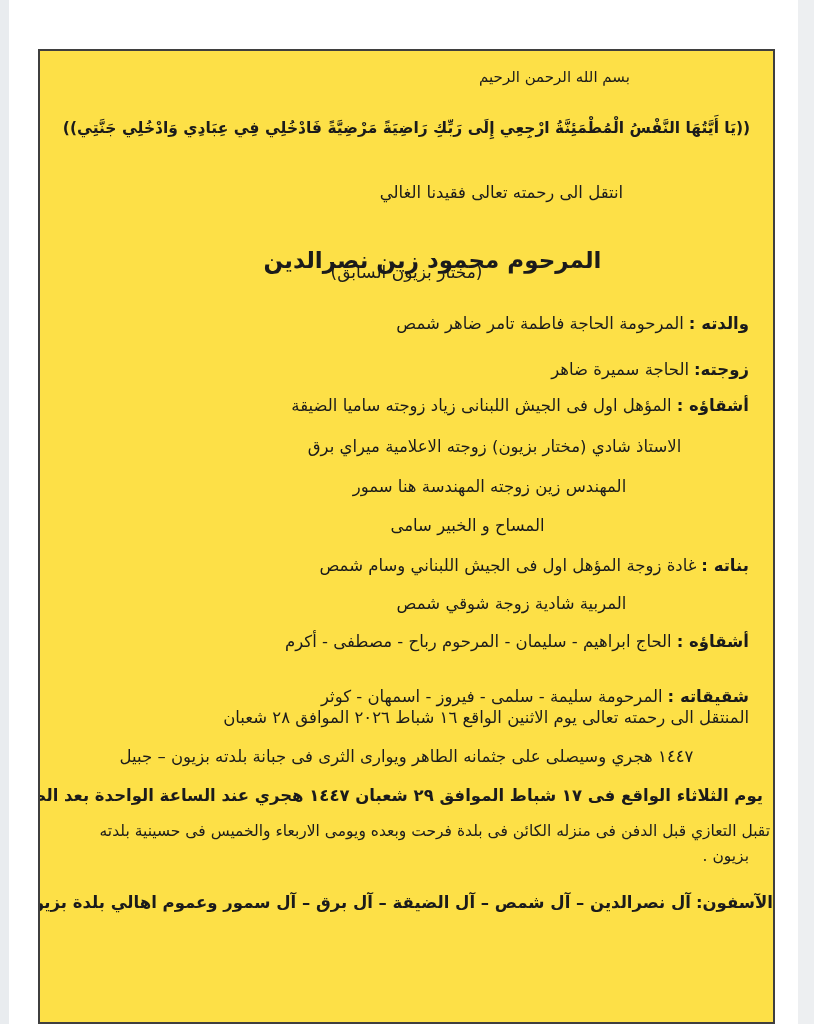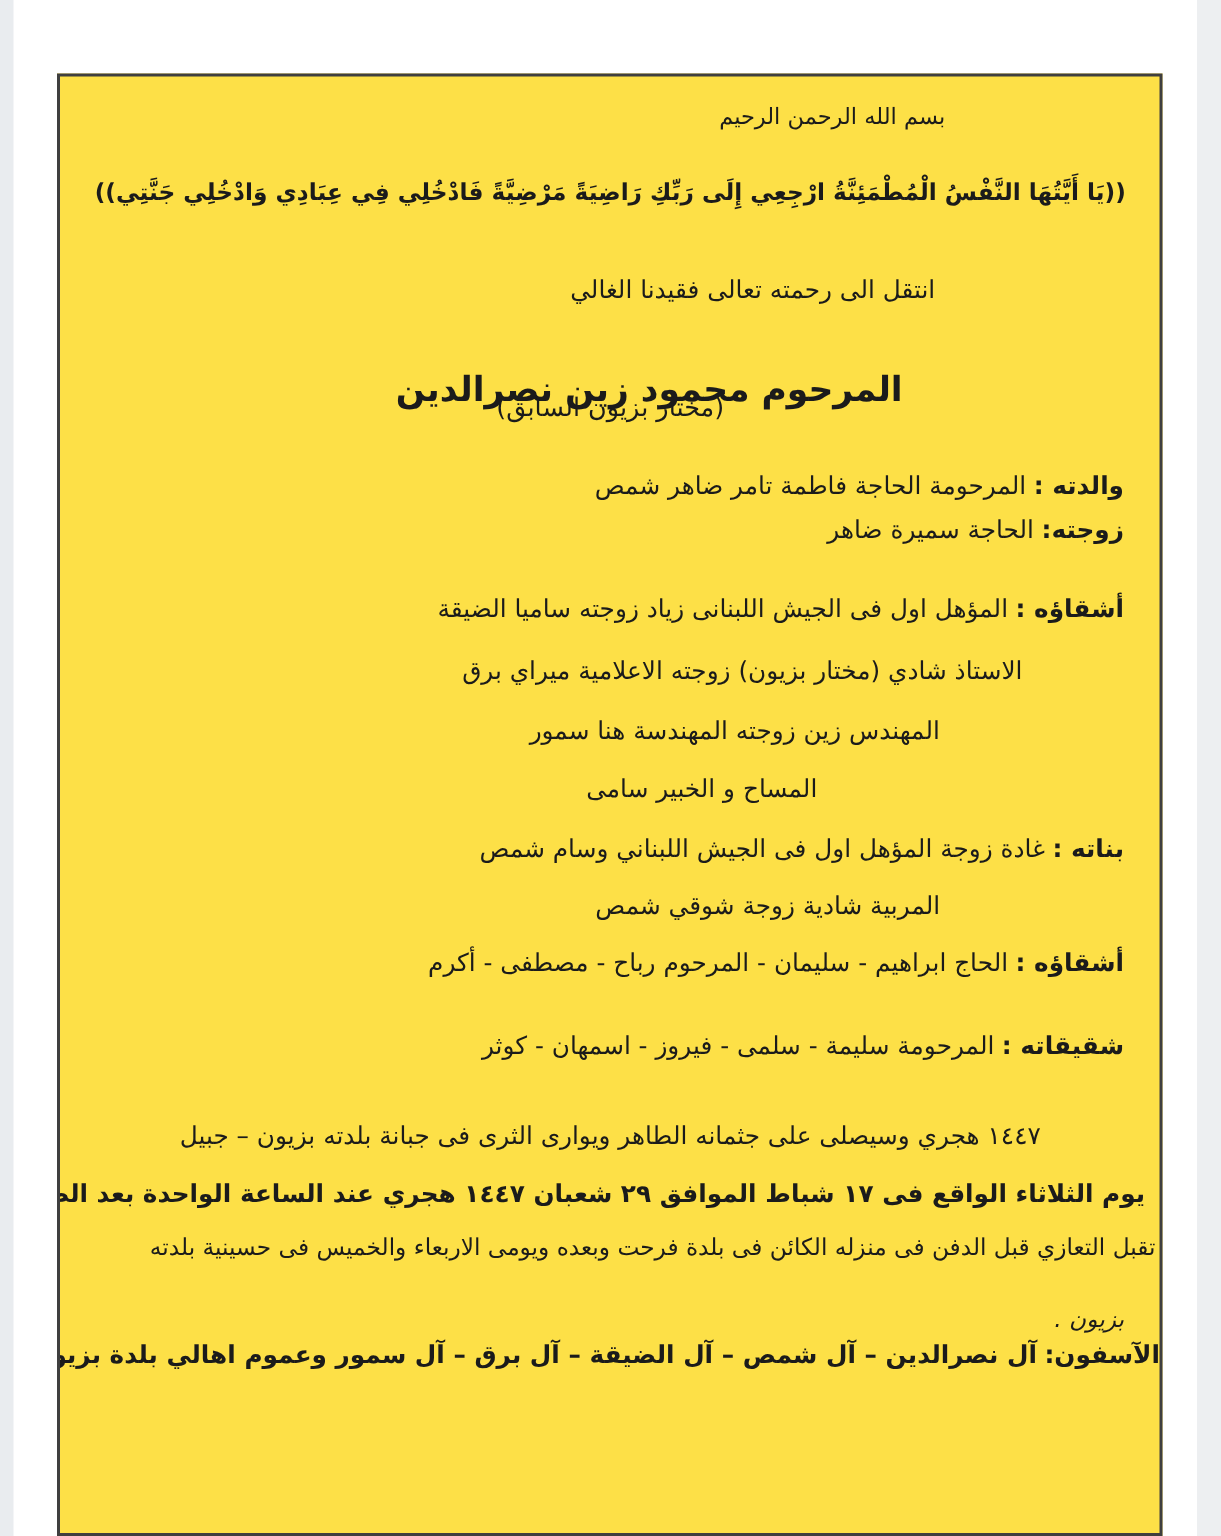--- a/index.html
+++ b/index.html
@@ -80,21 +80,21 @@
   <div class="line c" style="top:131px; transform:translateX(95px);">انتقل الى رحمته تعالى فقيدنا الغالي</div>
 
   <div class="line c name-heading" style="top:194px; transform:translateX(26px);">المرحوم محمود زين نصرالدين</div>
 
   <div class="line c" style="top:210px; font-size:17px;">(مختار بزيون السابق)</div>
 
   <div class="line r" style="top:262px;">
     <b>والدته :</b><span>المرحومة الحاجة فاطمة تامر ضاهر شمص</span>
   </div>
 
-  <div class="line r" style="top:291px;">
+  <div class="line r" style="top:308px;">
     <b>زوجته:</b><span>الحاجة سميرة ضاهر</span>
   </div>
 
   <div class="line r" style="top:344px;">
     <b>أشقاؤه :</b><span>المؤهل اول فى الجيش اللبنانى زياد زوجته ساميا الضيقة</span>
   </div>
 
   <div class="line c" style="top:385px; transform:translateX(88px);">الاستاذ شادي (مختار بزيون) زوجته الاعلامية ميراي برق</div>
 
   <div class="line c" style="top:425px; transform:translateX(83px);">المهندس زين زوجته المهندسة هنا سمور</div>
@@ -108,26 +108,27 @@
   <div class="line c" style="top:542px; transform:translateX(105px);">المربية شادية زوجة شوقي شمص</div>
 
   <div class="line r" style="top:580px;">
     <b>أشقاؤه :</b><span>الحاج ابراهيم - سليمان - المرحوم رباح - مصطفى - أكرم</span>
   </div>
 
   <div class="line r" style="top:635px;">
     <b>شقيقاته :</b><span>المرحومة سليمة - سلمى - فيروز - اسمهان - كوثر</span>
   </div>
 
+  <div class="line r" style="top:656px;">المنتقل الى رحمته تعالى يوم الاثنين الواقع ١٦ شباط ٢٠٢٦ الموافق ٢٨ شعبان</div>
 
   <div class="line c" style="top:695px;">١٤٤٧ هجري وسيصلى على جثمانه الطاهر ويوارى الثرى فى جبانة بلدته بزيون – جبيل</div>
 
   <div class="line r bold" style="top:734px; padding-right:10px;">يوم الثلاثاء الواقع فى ١٧ شباط الموافق ٢٩ شعبان ١٤٤٧ هجري عند الساعة الواحدة بعد الظهر.</div>
 
   <div class="line r cond" style="top:770px; padding-right:3px;">تقبل التعازي قبل الدفن فى منزله الكائن فى بلدة فرحت وبعده ويومى الاربعاء والخميس فى حسينية بلدته</div>
 
-  <div class="line r cond" style="top:818px;font-style:italic;">بزيون .</div>
+  <div class="line r cond" style="top:795px;">بزيون .</div>
 
   <div class="line c bold" style="top:841px;">
     <b>الآسفون:</b><span>آل نصرالدين – آل شمص – آل الضيقة – آل برق – آل سمور وعموم اهالي بلدة بزيون</span>
   </div>
 
 </div>
 
 </body></html>

